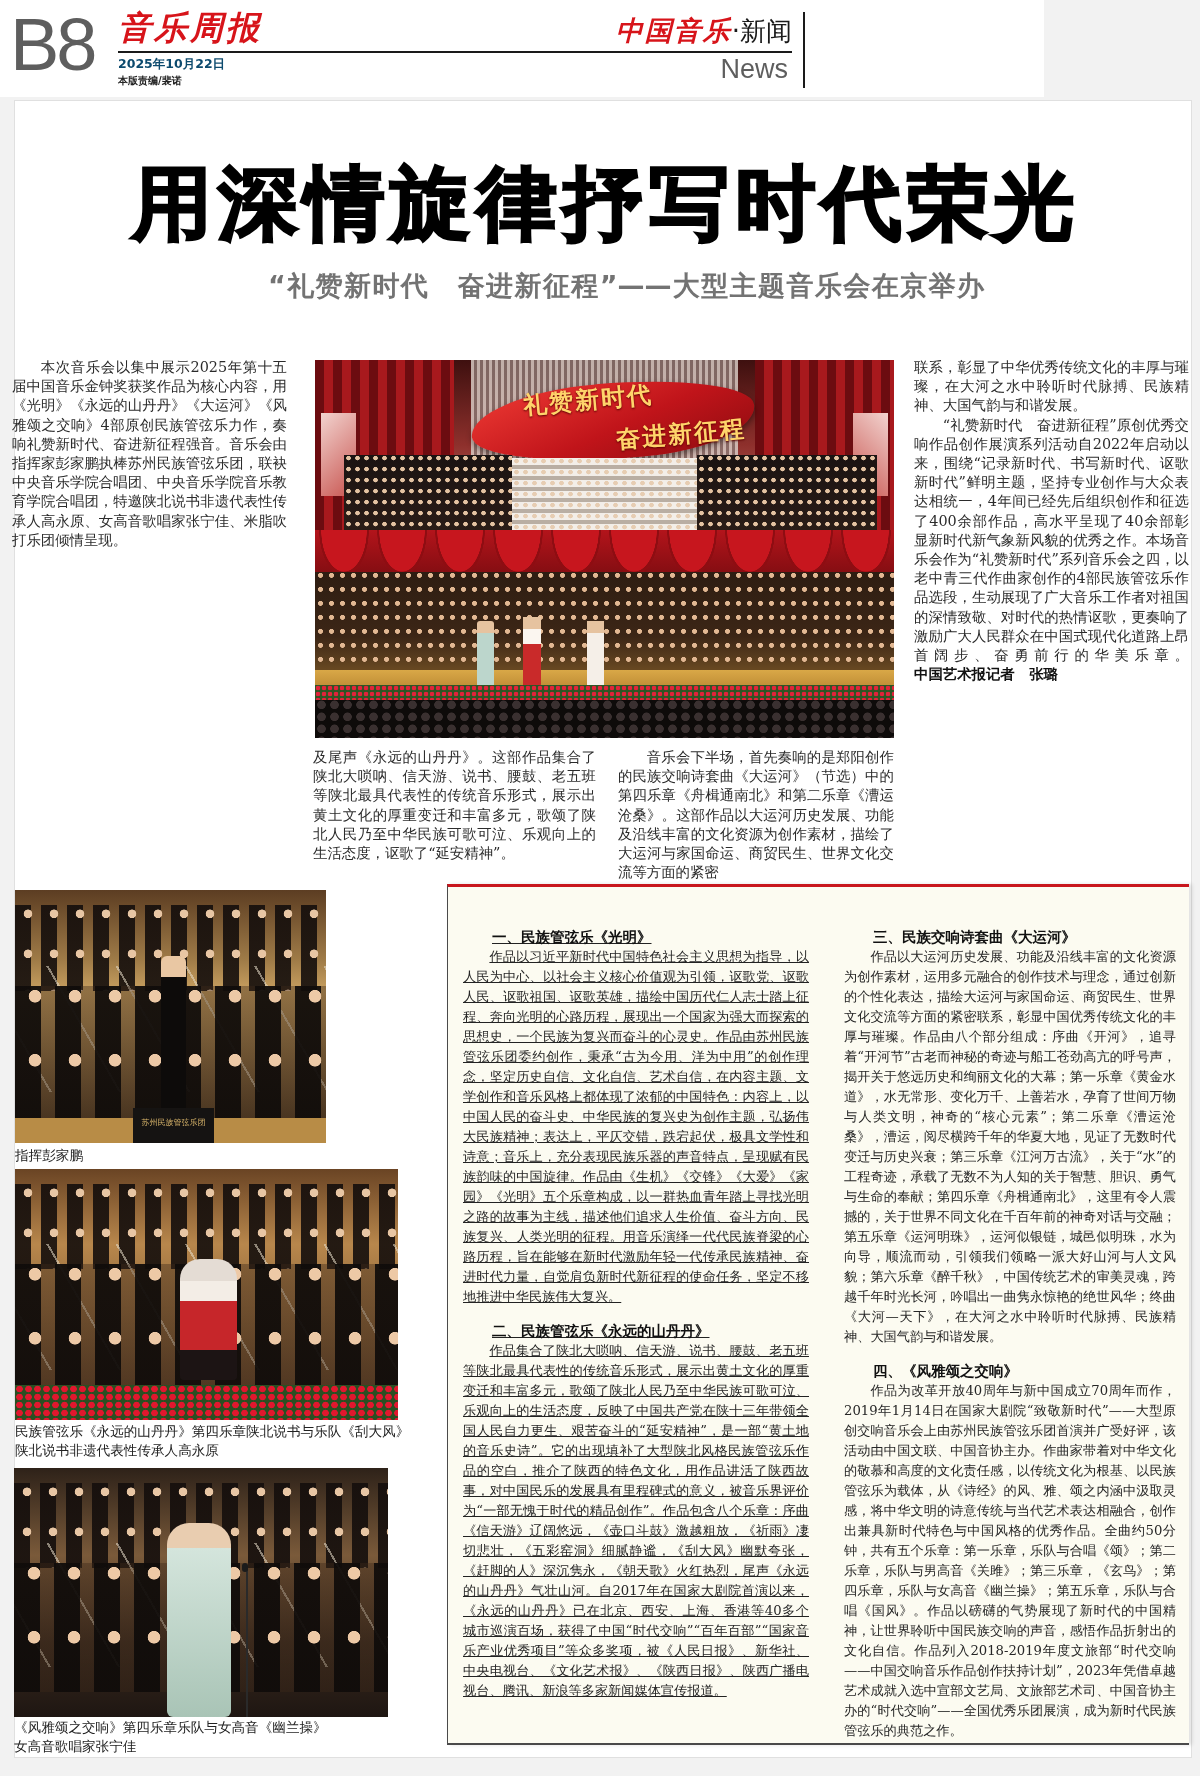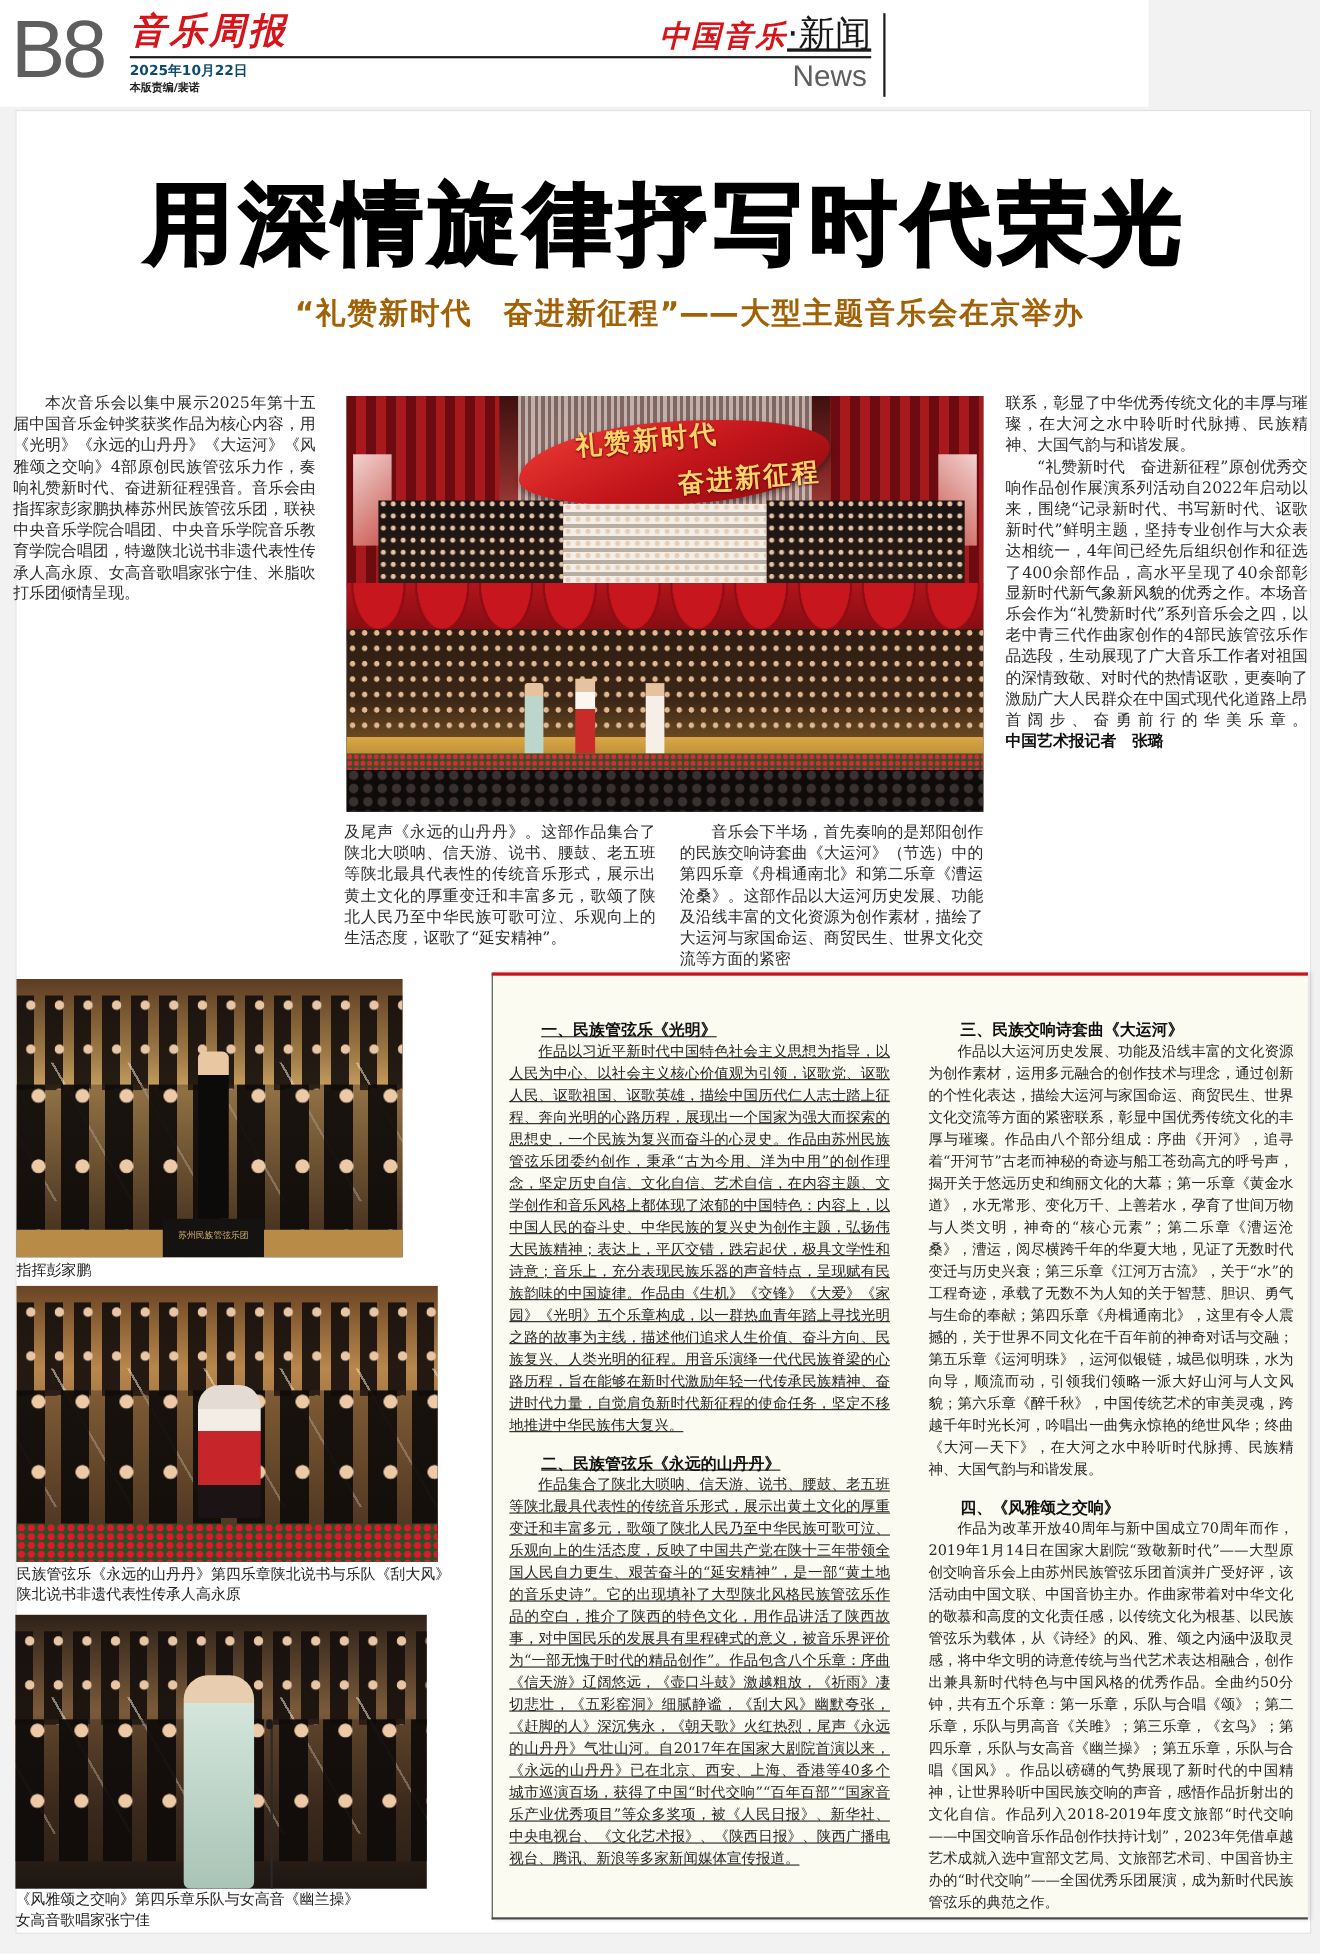--- a/index.html
+++ b/index.html
@@ -9,30 +9,30 @@
 
 
 #masthead{left:0;top:0;width:1044px;height:97px;background:#fff;}
 #b8{left:10px;top:8px;font-family:"Liberation Sans",sans-serif;font-size:74px;line-height:74px;color:#5e5e5e;letter-spacing:-3px;}
 #logo{left:118px;top:8px;font-family:"DejaVu Serif",serif;font-style:italic;font-weight:bold;font-size:33px;line-height:40px;color:var(--brand,#d7141a);letter-spacing:3px;}
 #mast-rule{left:118px;top:51px;width:674px;height:2px;background:#1a1a1a;}
 #date{left:118px;top:56px;font-family:"DejaVu Sans",sans-serif;font-weight:bold;font-size:12.5px;line-height:16px;color:#0c4a6e;}
 #editor{left:118px;top:73px;font-family:"DejaVu Sans",sans-serif;font-weight:bold;font-size:10px;line-height:16px;color:#222;}
 #brand{left:540px;top:12px;width:252px;text-align:right;line-height:38px;white-space:nowrap;}
 #brand .b1{font-family:"DejaVu Serif",serif;font-style:italic;font-weight:bold;font-size:27px;color:var(--brand,#d7141a);letter-spacing:2px;}
-#brand .b2{font-family:"DejaVu Sans",sans-serif;font-size:33px;color:#1a1a1a;text-decoration:underline;}
+#brand .b2{font-family:"DejaVu Sans",sans-serif;font-size:26px;color:#1a1a1a;}
 #news{left:690px;top:54px;width:98px;text-align:right;font-family:"Liberation Sans",sans-serif;font-size:27px;line-height:30px;color:#5e5e5e;}
 #mast-vline{left:803px;top:12px;width:2px;height:76px;background:#1a1a1a;}
 
 
 #page{left:14px;top:100px;width:1178px;height:1658px;background:#fff;border:1px solid #e0e0e0;}
 
 
 #headline{left:132px;top:158px;width:942px;font-family:"DejaVu Sans",sans-serif;font-weight:900;font-size:80px;line-height:92px;color:#000;text-align:justify;text-align-last:justify;-webkit-text-stroke:2.5px #000;white-space:nowrap;}
-#subhead{left:268px;top:268px;width:716px;font-family:"DejaVu Sans",sans-serif;font-size:27px;line-height:36px;color:#a16207;text-align:justify;text-align-last:justify;white-space:nowrap;}
+#subhead{left:268px;top:268px;width:716px;font-family:"DejaVu Sans",sans-serif;font-size:27px;line-height:36px;color:#737373;text-align:justify;text-align-last:justify;white-space:nowrap;}
 
 
 .txt{font-family:"DejaVu Serif","Liberation Serif",serif;font-size:14.4px;line-height:19.2px;color:#2b2b2b;text-align:justify;}
 .txt p.ind{text-indent:2em;}
 .txt p.cont{text-indent:0;}
 #col1{left:12px;top:358px;width:275px;}
 #col2{left:313px;top:748px;width:283px;}
 #col3{left:618px;top:748px;width:276px;}
 #col4{left:914px;top:358px;width:275px;}
 .byline{font-family:"DejaVu Sans",sans-serif;font-weight:bold;color:#111;white-space:nowrap;}
@@ -57,21 +57,21 @@
 .mp-soloist-1{left:28%;top:69%;width:3%;height:17%;background:linear-gradient(180deg,#e6c3a0 0 18%,#bcd6cc 18%);border-radius:3px 3px 0 0;}
 .mp-soloist-2{left:36%;top:68%;width:3%;height:18%;background:linear-gradient(180deg,#e6c3a0 0 18%,#fbf6f0 18% 40%,#c92a2a 40%);}
 .mp-soloist-3{left:47%;top:69%;width:3%;height:17%;background:linear-gradient(180deg,#e6c3a0 0 18%,#f5efe8 18%);}
 .mp-floor{left:0;top:82%;width:100%;height:6%;background:linear-gradient(180deg,#d9a847,#b68330);}
 .mp-flowers{left:0;top:86%;width:100%;height:5%;background:radial-gradient(circle,#e2233a 0 2px,transparent 2.6px) 0 0/6px 6px,#2d5524;}
 .mp-audience{left:0;top:90%;width:100%;height:10%;background:radial-gradient(circle at 50% 40%,#3a3030 0 4px,transparent 4.6px) 0 0/13px 12px,#0e0b0a;}
 
 
 .photo{position:absolute;overflow:hidden;}
 .photo .p{position:absolute;}
-#photo1{left:15px;top:890px;width:351px;height:253px;background:linear-gradient(180deg,#5c3d22 0%,#a07c48 28%,#c8a060 40%,#3b2a1a 100%);}
+#photo1{left:15px;top:890px;width:311px;height:253px;background:linear-gradient(180deg,#5c3d22 0%,#a07c48 28%,#c8a060 40%,#3b2a1a 100%);}
 #photo2{left:15px;top:1169px;width:383px;height:251px;background:linear-gradient(180deg,#6a4424 0%,#b8874c 30%,#4a3220 100%);}
 #photo3{left:14px;top:1468px;width:374px;height:249px;background:linear-gradient(180deg,#2e2219 0%,#7a5a3a 35%,#3a2a1e 70%,#1e1612 100%);}
 .mus-back{left:0;top:6%;width:100%;height:34%;background:radial-gradient(circle at 50% 22%,#e8c6a4 0 4px,transparent 4.6px) 0 0/26px 40px,repeating-linear-gradient(90deg,rgba(20,14,12,.9) 0 16px,transparent 16px 26px);}
 .mus-front{left:0;top:38%;width:100%;height:52%;background:radial-gradient(circle at 50% 16%,#edc9a6 0 6px,transparent 6.6px) 0 0/40px 64px,repeating-linear-gradient(90deg,rgba(16,12,10,.95) 0 26px,rgba(60,40,25,.4) 26px 40px);}
 .instr{left:0;top:30%;width:100%;height:50%;background:repeating-linear-gradient(60deg,transparent 0 30px,rgba(230,220,200,.55) 30px 32px,transparent 32px 60px);}
 .conductor{left:47%;top:26%;width:8%;height:60%;background:linear-gradient(180deg,#e9c7a3 0 14%,#0d0b0a 14%);border-radius:6px 6px 0 0;}
 .podium{left:38%;top:86%;width:26%;height:14%;background:#151312;}
 .podium-text{left:40%;top:90%;width:22%;font-family:"DejaVu Sans",sans-serif;font-size:8px;line-height:10px;color:#d9b56a;text-align:center;white-space:nowrap;}
 .stage{left:0;top:90%;width:100%;height:10%;background:#b88c46;}
 .performer{left:43%;top:36%;width:15%;height:48%;background:linear-gradient(180deg,#e4dcd4 0 18%,#f3ede6 18% 35%,#c6262a 35% 75%,#1c1414 75%);border-radius:20px 20px 4px 4px;}

